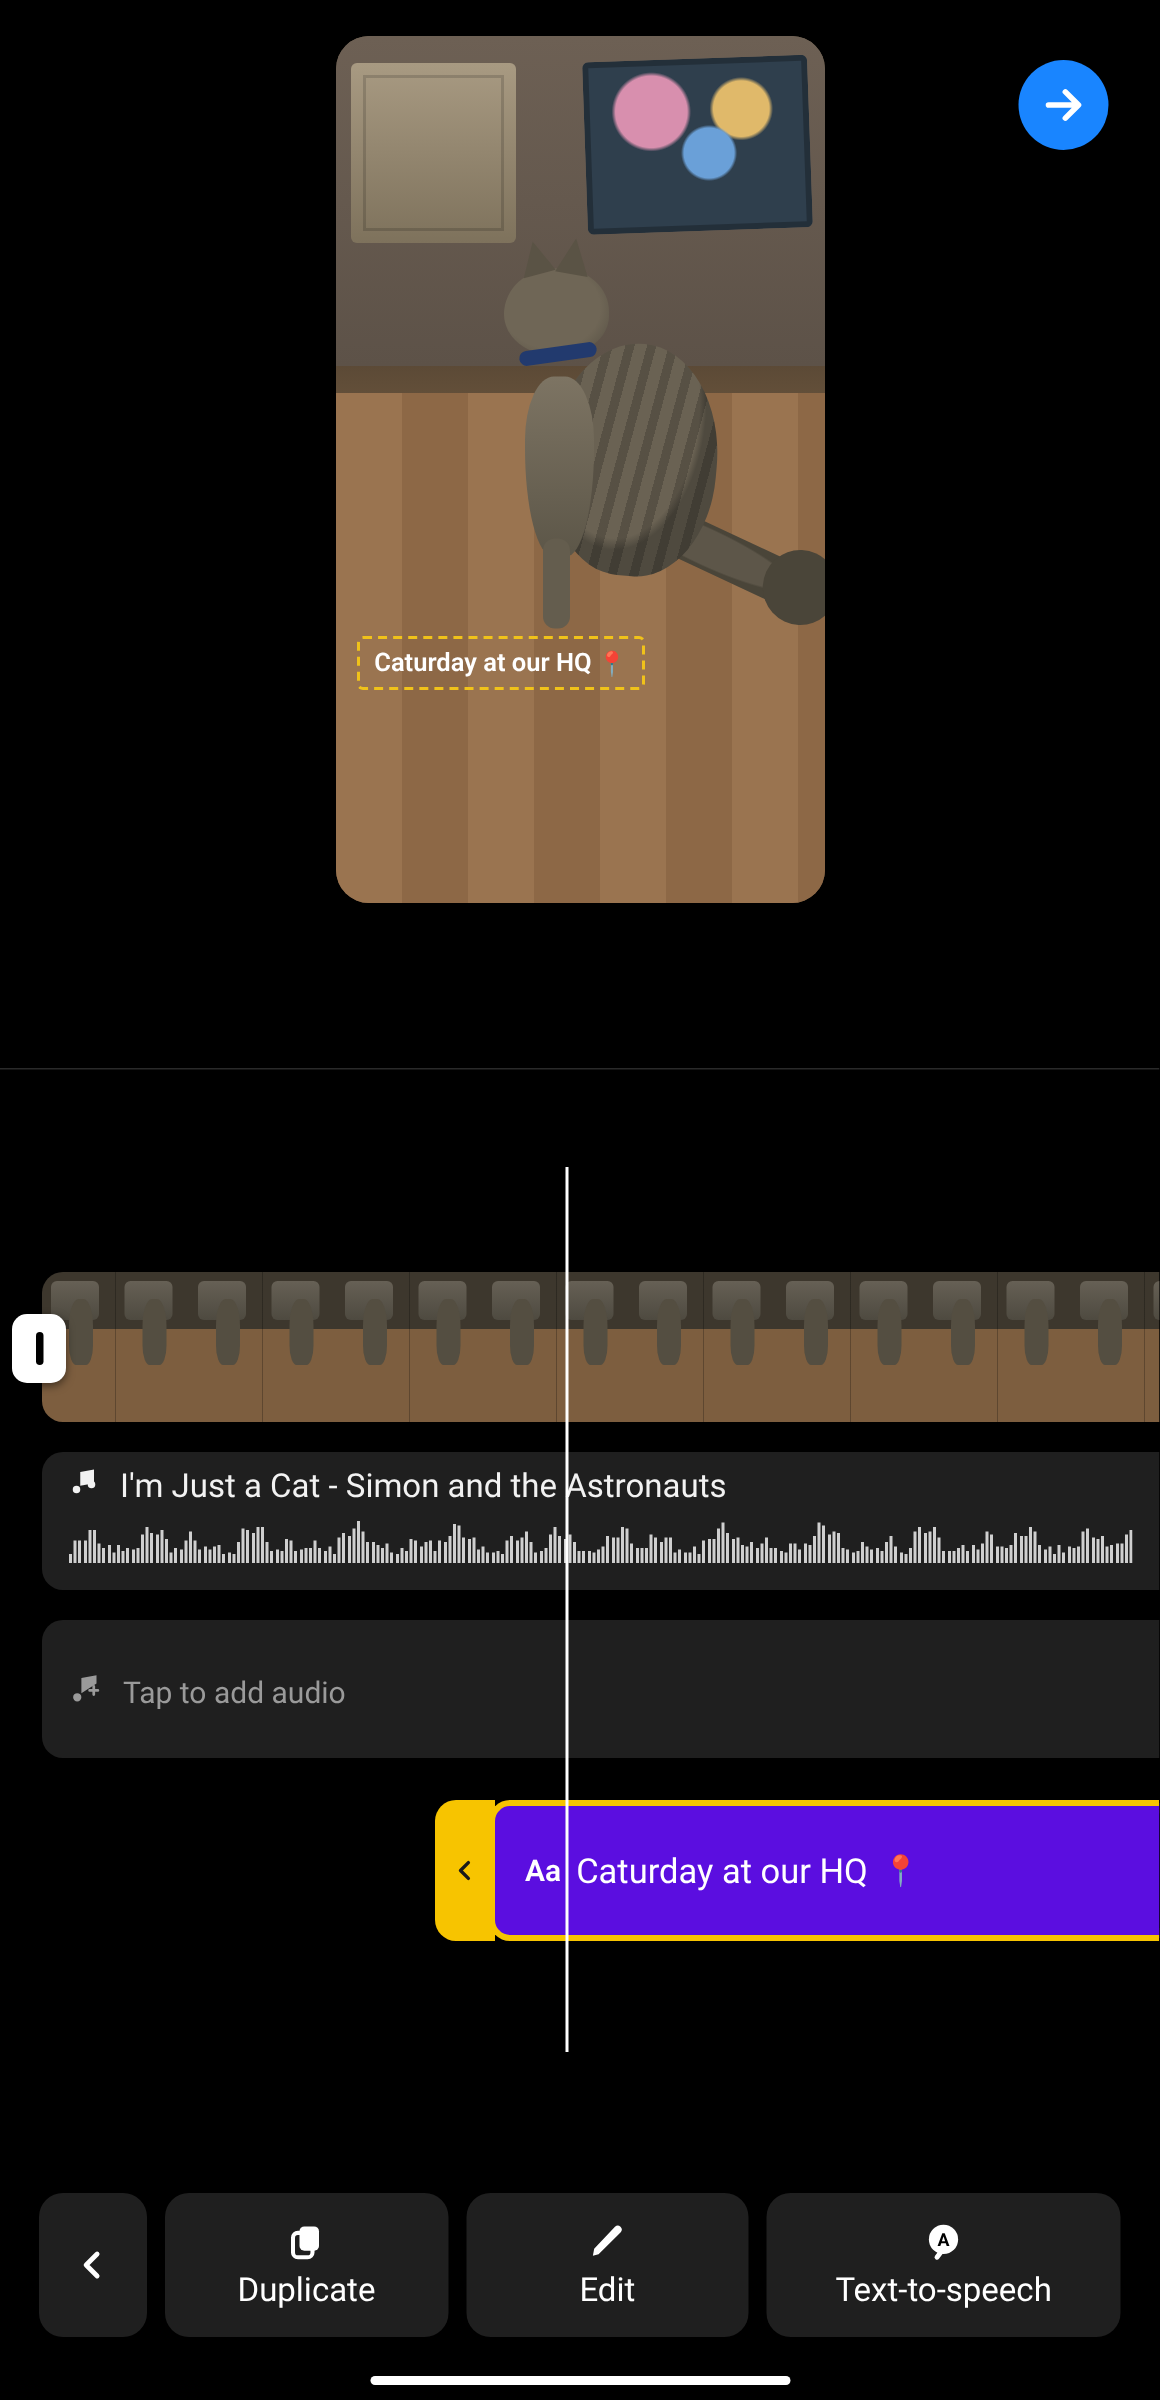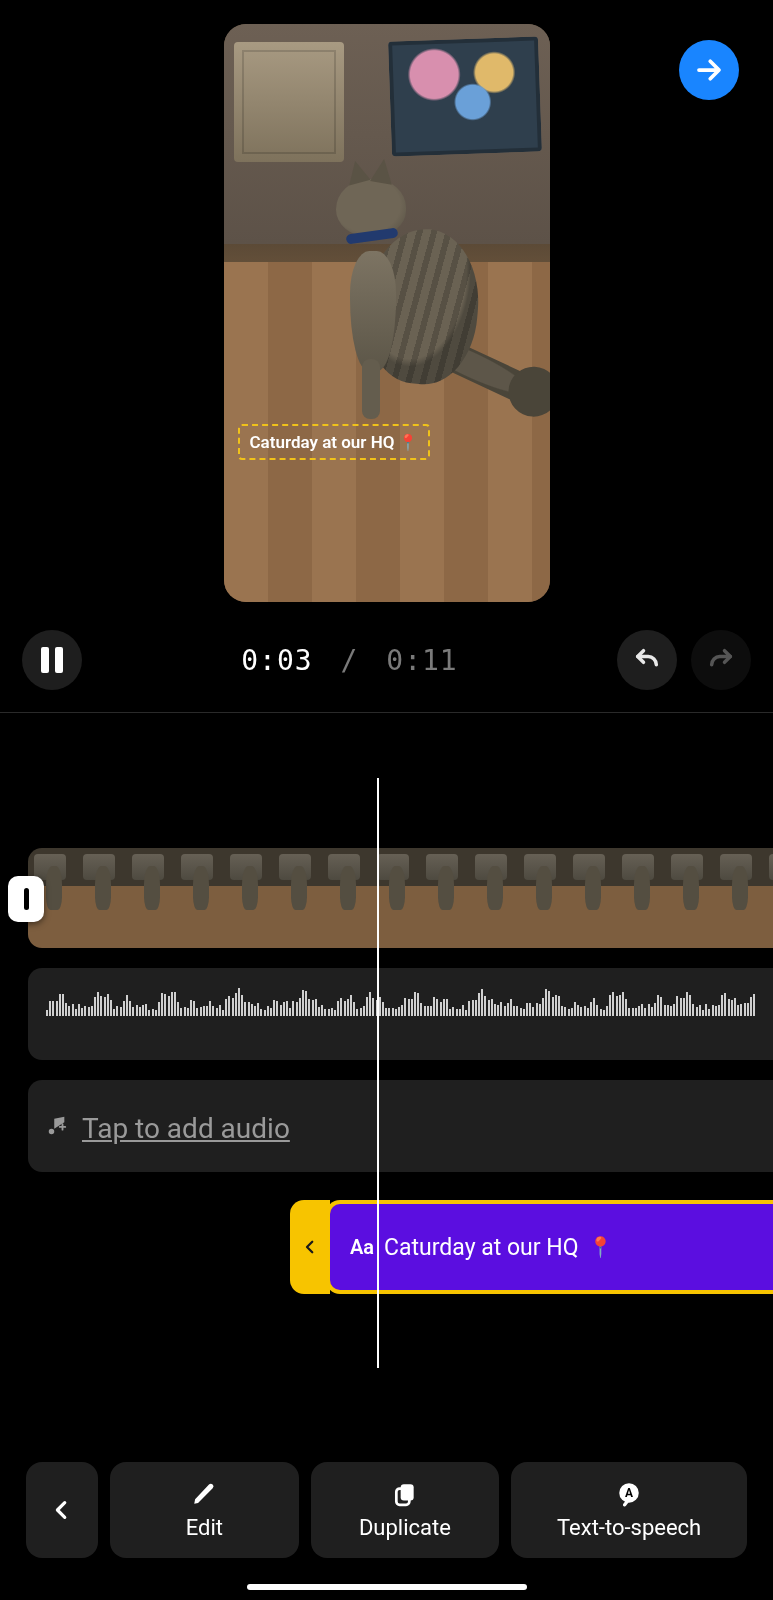--- a/index.html
+++ b/index.html
@@ -70,21 +70,21 @@
   
   .audio-track { position:absolute; left:28px; right:0; height:92px; background:#1f1f1f; border-radius:14px 0 0 14px; padding:10px 18px 6px; }
   .audio1 { top:968px; }
   .audio-head { display:flex; align-items:center; gap:14px; color:#f2f2f2; font-size:22px; }
   .music-icon svg { width:20px; height:20px; fill:#f2f2f2;}
   .waveform { position:relative; margin-top:8px; width:100%; height:30px; overflow:hidden;}
   .waveform .bar { position:absolute; bottom:0; width:2px; background:#cfcfcf; }
 
   
   .audio2 { top:1080px; display:flex; align-items:center; }
-  .audio2 .add-label { color:#9a9a9a; font-size:28px; margin-left:14px;text-decoration:underline;}
+  .audio2 .add-label { color:#9a9a9a; font-size:20px; margin-left:14px;}
   .music-add-icon svg { width:22px; height:22px; fill:#9a9a9a;}
 
   
   .text-clip-wrap { position:absolute; top:1200px; left:290px; right:0; height:94px; }
   .text-clip-handle { position:absolute; left:0; top:0; bottom:0; width:40px; background:#f7c400; border-radius:14px 0 0 14px; display:flex; align-items:center; justify-content:center;}
   .text-clip-handle svg { width:18px; height:28px; stroke:#1a1a1a; stroke-width:3; fill:none; stroke-linecap:round; stroke-linejoin:round;}
   .text-clip { position:absolute; left:36px; top:0; bottom:0; right:0; background:#5b0ee0; border:4px solid #f7c400; border-right:none; border-radius:14px 0 0 14px; display:flex; align-items:center; padding-left:20px; gap:10px; color:#fff; font-size:23px;}
   .text-clip .aa { font-size:20px; font-weight:600;}
   .text-clip .pin { font-size:20px; }
 
@@ -128,47 +128,20 @@
       </div>
     </div>
   </div>
 
   <div class="next-btn">
     <svg viewBox="0 0 24 24">
         <path d="M4 12h15M13 5l7 7-7 7"></path>
       </svg>
   </div>
 
-  <div class="transport">
-    <div class="circle-btn play-btn">
-      <div class="pause-icon">
-          <span></span>
-          <span></span>
-        </div>
-    </div>
-    <div class="time-group">
-      <span class="time-current">0:03</span>
-      <span class="time-sep">/</span>
-      <span class="time-total">0:11</span>
-    </div>
-    <div class="undo-redo">
-      <div class="circle-btn undo-btn">
-        <svg viewBox="0 0 24 24">
-            <path d="M9 14l-5-5 5-5"></path>
-            <path d="M4 9h9a7 7 0 0 1 7 7v0"></path>
-          </svg>
-      </div>
-      <div class="circle-btn redo-btn">
-        <svg viewBox="0 0 24 24">
-            <path d="M15 14l5-5-5-5"></path>
-            <path d="M20 9h-9a7 7 0 0 0-7 7v0"></path>
-          </svg>
-      </div>
-    </div>
-  </div>
 
   <div class="divider"></div>
 
 
   <div class="playhead"></div>
 
   <div class="video-track" id="video-track">
       <div class="thumb"></div>
       <div class="thumb"></div>
       <div class="thumb"></div>
@@ -184,20 +157,29 @@
       <div class="thumb"></div>
       <div class="thumb"></div>
       <div class="thumb"></div>
       <div class="thumb"></div>
     </div>
   <div class="trim-handle">
       <span></span>
     </div>
 
   <div class="audio-track audio1">
+    <div class="audio-head">
+      <span class="music-icon">
+        <svg viewBox="0 0 24 24">
+            <path d="M9 18a3 3 0 1 1-3-3 3 3 0 0 1 3 3zM9 15V4l11-2v11"></path>
+            <circle cx="18" cy="14" r="3"></circle>
+          </svg>
+      </span>
+      <span>I'm Just a Cat - Simon and the Astronauts</span>
+    </div>
     <div class="waveform" id="waveform">
         <div class="bar" style="left: 0px; height: 6px;"></div>
         <div class="bar" style="left: 3.2px; height: 15.3534px;"></div>
         <div class="bar" style="left: 6.4px; height: 14.8677px;"></div>
         <div class="bar" style="left: 9.6px; height: 15.0955px;"></div>
         <div class="bar" style="left: 12.8px; height: 21.69px;"></div>
         <div class="bar" style="left: 16px; height: 21.8162px;"></div>
         <div class="bar" style="left: 19.2px; height: 13.1005px;"></div>
         <div class="bar" style="left: 22.4px; height: 9.75941px;"></div>
         <div class="bar" style="left: 25.6px; height: 11.9107px;"></div>
@@ -441,30 +423,30 @@
   </div>
 
   <div class="bottom-bar">
     <div class="bb-btn bb-back">
       <svg viewBox="0 0 24 24">
           <path d="M15 4l-8 8 8 8"></path>
         </svg>
     </div>
     <div class="bb-btn bb-wide">
       <svg class="icon" viewBox="0 0 24 24">
-          <path d="M3 21l3.5-.8L20 6.7a2.4 2.4 0 0 0-3.4-3.4L3.8 16.8 3 21z" fill="#fff"></path>
-        </svg>
-      <span>Edit</span>
+          <rect x="8" y="3" width="12" height="15" rx="3" fill="#fff"></rect>
+          <rect x="4" y="7" width="12" height="15" rx="3" fill="none" stroke="#fff" stroke-width="2.5"></rect>
+        </svg>
+      <span>Duplicate</span>
     </div>
     <div class="bb-btn bb-wide">
       <svg class="icon" viewBox="0 0 24 24">
-          <rect x="8" y="3" width="12" height="15" rx="3" fill="#fff"></rect>
-          <rect x="4" y="7" width="12" height="15" rx="3" fill="none" stroke="#fff" stroke-width="2.5"></rect>
-        </svg>
-      <span>Duplicate</span>
+          <path d="M3 21l3.5-.8L20 6.7a2.4 2.4 0 0 0-3.4-3.4L3.8 16.8 3 21z" fill="#fff"></path>
+        </svg>
+      <span>Edit</span>
     </div>
     <div class="bb-btn bb-tts">
       <svg class="icon" viewBox="0 0 24 24">
           <circle cx="12" cy="11" r="9" fill="#fff"></circle>
           <path d="M8 22l3-4" stroke="#fff" stroke-width="3" stroke-linecap="round"></path>
           <text x="12" y="15" text-anchor="middle" font-size="11" font-weight="700" fill="#000">A</text>
         </svg>
       <span>Text-to-speech</span>
     </div>
   </div>

